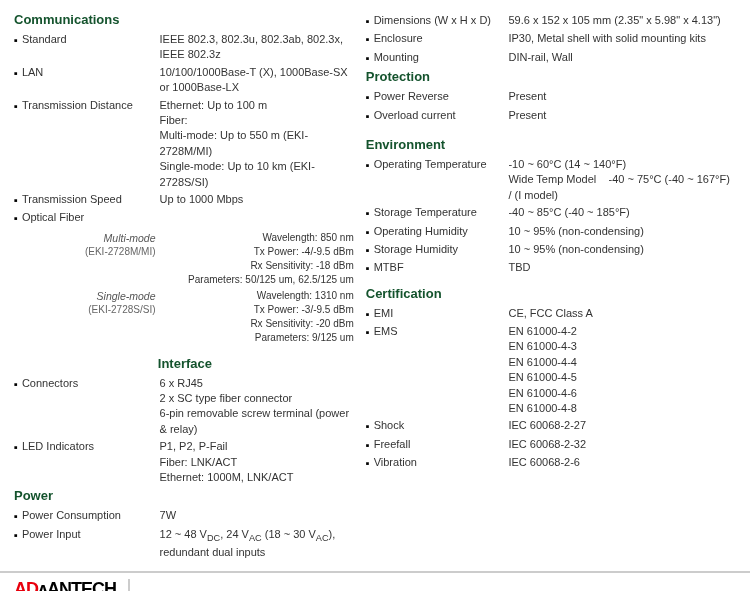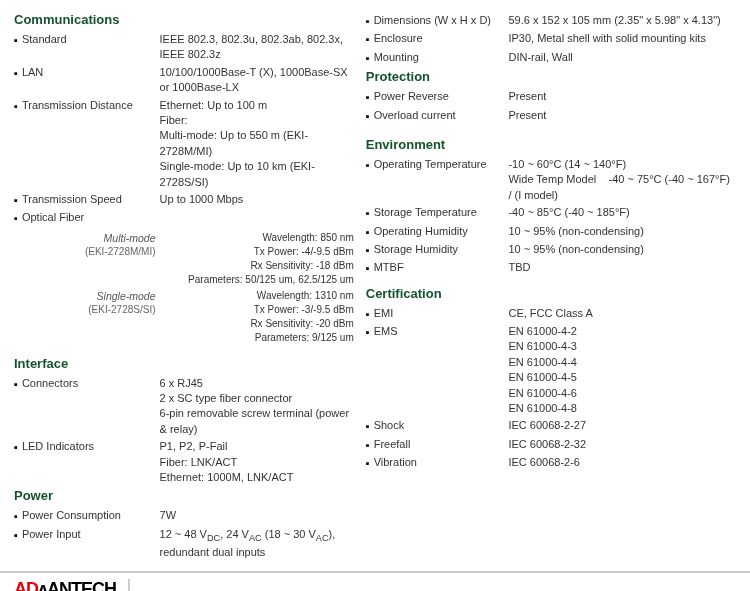--- a/index.html
+++ b/index.html
@@ -189,21 +189,21 @@
             <td class="value-cell small-text">
               <div>Wavelength: 1310 nm</div>
               <div>Tx Power: -3/-9.5 dBm</div>
               <div>Rx Sensitivity: -20 dBm</div>
               <div>Parameters: 9/125 um</div>
             </td>
           </tr>
         </tbody>
           </table>
 
-        <div class="section-title" style="margin-top:10px;">Interface</div>
+        <div class="section-title" style="margin-top:10px;text-align:center;">Interface</div>
         <table class="spec-table">
           <tbody>
               <tr>
             <td style="vertical-align:top; width:42%;">
               <div class="bullet-label">
                 <span class="bullet">▪</span>
                 <span class="label-bold">Connectors</span>
               </div>
             </td>
             <td class="value-cell">

